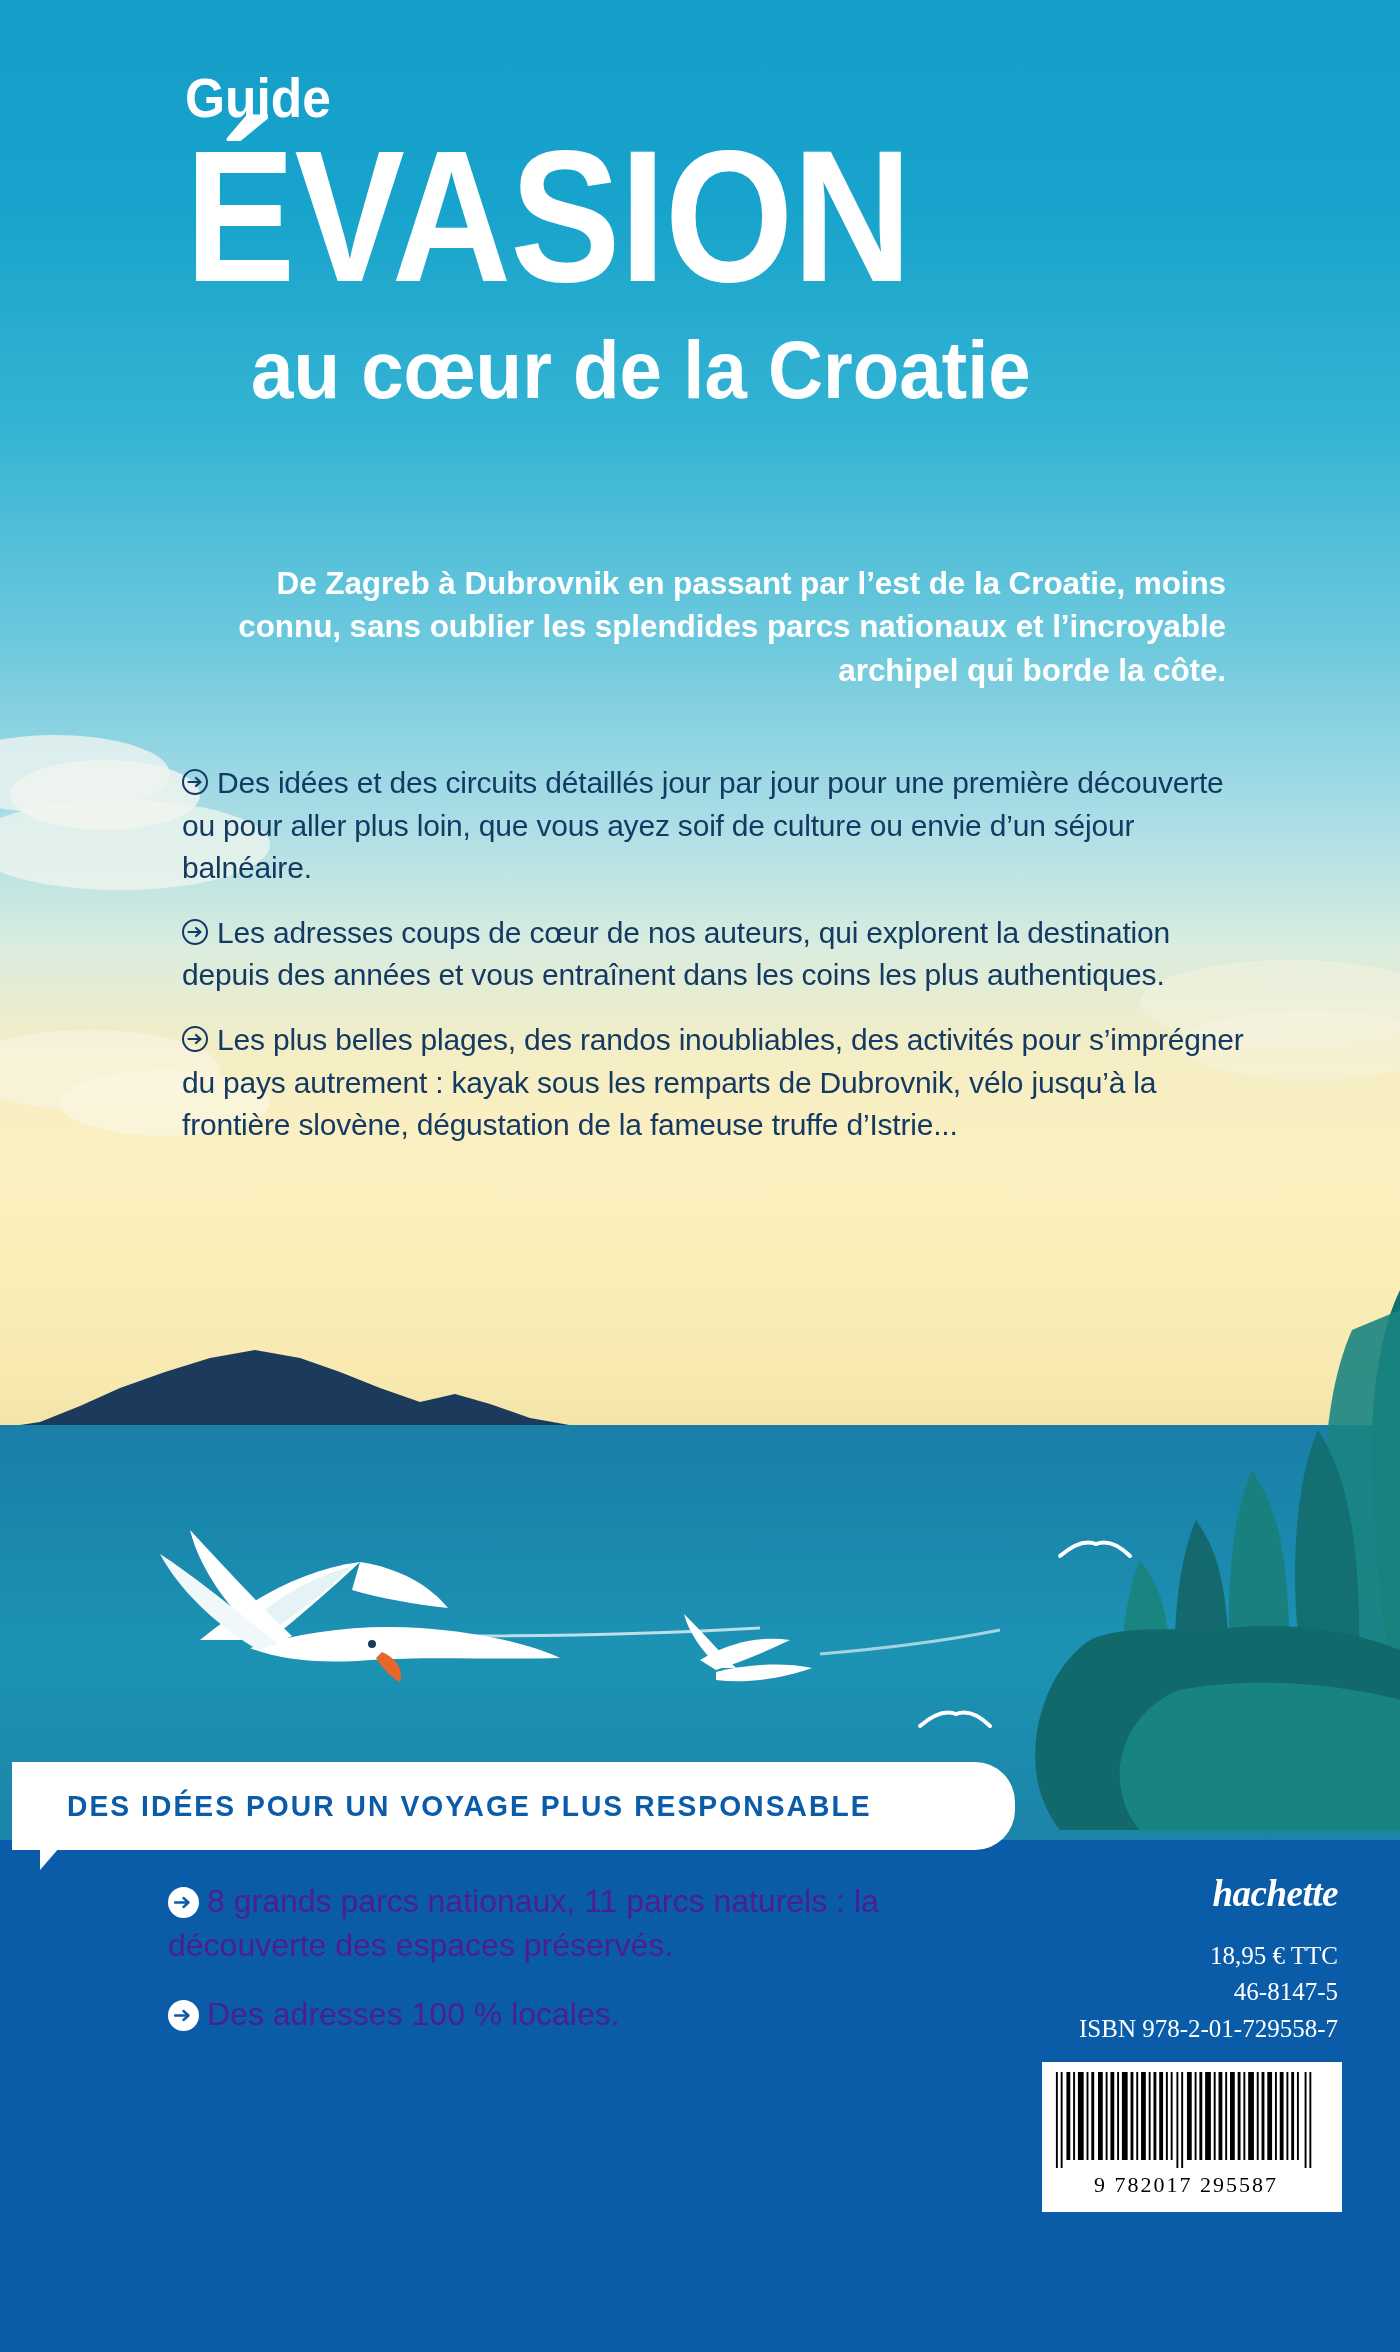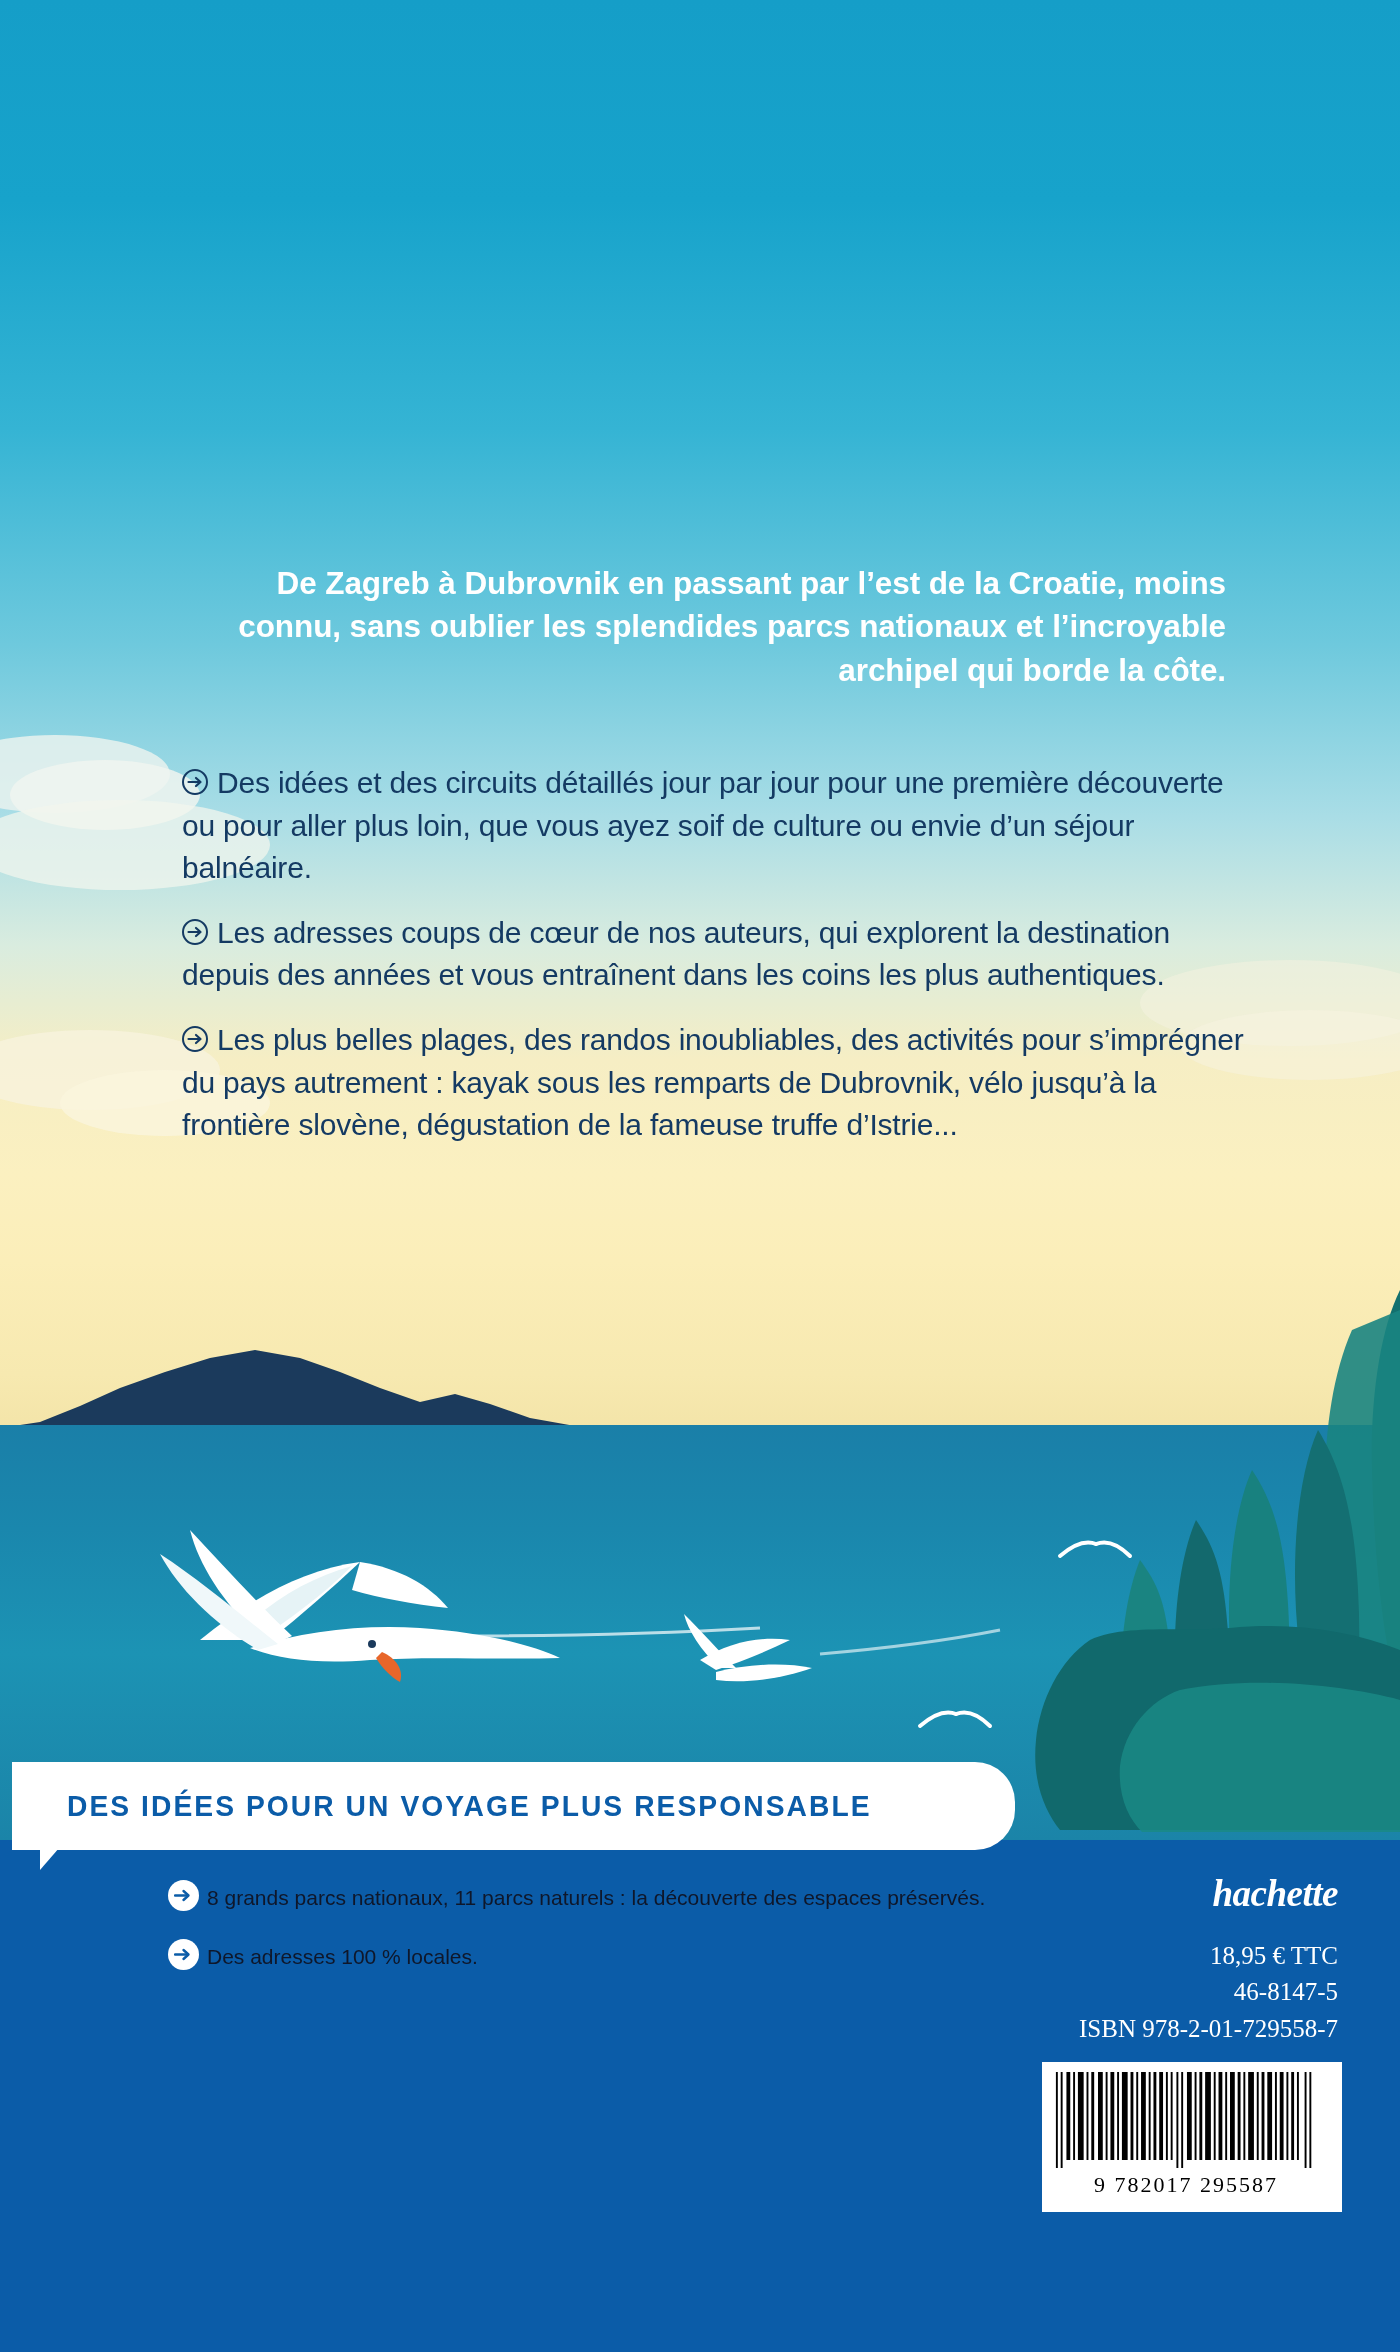--- a/index.html
+++ b/index.html
@@ -182,22 +182,22 @@
   .arrow-inline svg { display: block; }
 
   
   .resp-list {
     position: absolute;
     left: 168px; top: 1880px;
     width: 820px;
     z-index: 7;
   }
   .resp-item {
-    color: #0f172a;
-    font-size: 21px;
+    color: #4c1d95;
+    font-size: 32px;
     line-height: 1.36;
     margin-bottom: 26px;
   }
   .resp-badge {
     display: inline-block;
     width: 31px; height: 31px;
     border-radius: 50%;
     background: #ffffff;
     vertical-align: -6px;
     margin-right: 8px;
@@ -312,20 +312,25 @@
     <g fill="none" stroke="#ffffff" stroke-width="4" stroke-linecap="round">
       <path d="M1060,1556 C1074,1544 1086,1540 1096,1544"></path>
       <path d="M1096,1544 C1106,1540 1118,1544 1130,1556"></path>
     </g>
     <g fill="none" stroke="#ffffff" stroke-width="4" stroke-linecap="round">
       <path d="M920,1726 C934,1714 946,1710 956,1714"></path>
       <path d="M956,1714 C966,1710 978,1714 990,1726"></path>
     </g>
   </svg>
 
+  <div class="title-block">
+    <div class="guide-word">Guide</div>
+    <div class="evasion-word">ÉVASION</div>
+    <div class="subtitle-word">au cœur de la Croatie</div>
+  </div>
 
   <div class="lead">De Zagreb à Dubrovnik en passant par l’est de la Croatie, moins connu, sans oublier les splendides parcs nationaux et l’incroyable archipel qui borde la côte.</div>
 
   <div class="bullets">
     <div class="bullet-para">
       <span class="arrow-inline">
         <svg width="26" height="26" viewBox="0 0 26 26">
           <circle cx="13" cy="13" r="12" fill="none" stroke="#143a63" stroke-width="2"></circle>
           <path d="M6.5,13 H18" stroke="#143a63" stroke-width="2.2" stroke-linecap="round"></path>
           <path d="M14,9 L18.5,13 L14,17" fill="none" stroke="#143a63" stroke-width="2.2" stroke-linecap="round" stroke-linejoin="round"></path>

